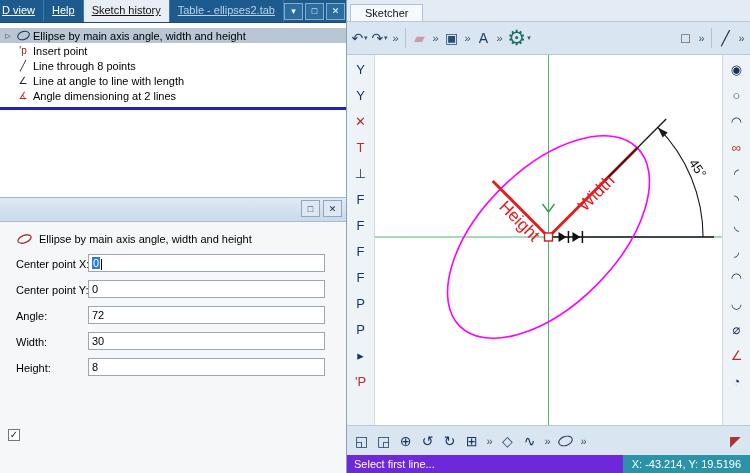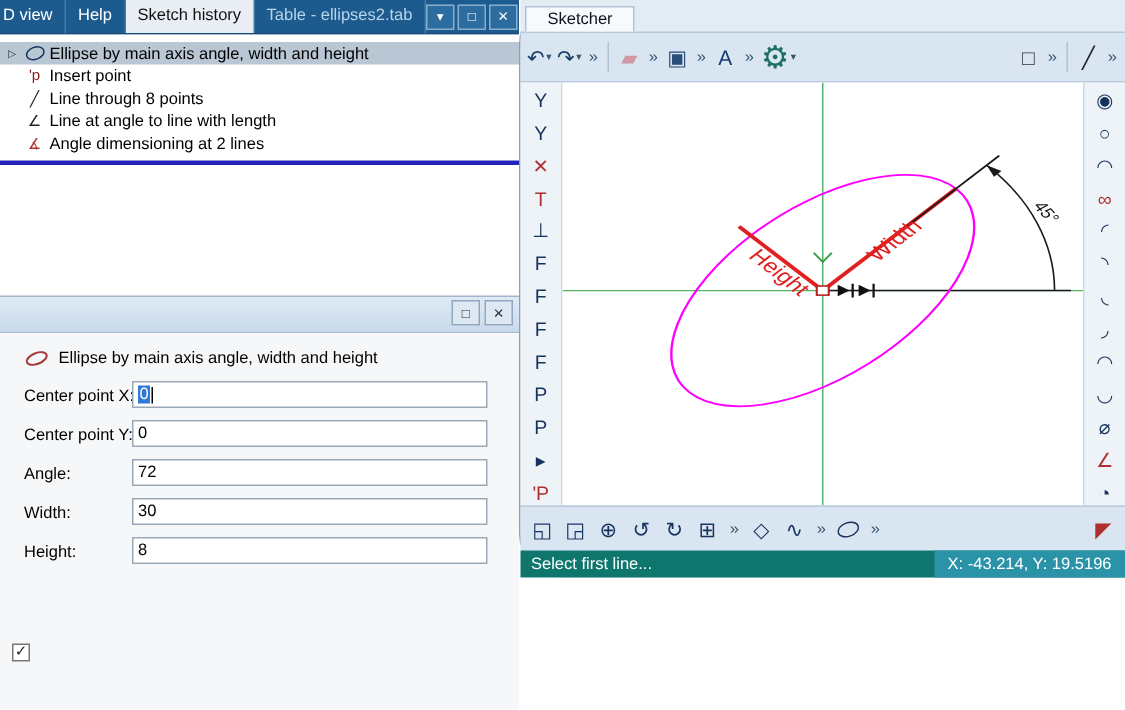--- a/index.html
+++ b/index.html
@@ -1,21 +1,21 @@
 <!DOCTYPE html>
 <html><head>
 <meta charset="utf-8">
 <style>
   html,body{margin:0;padding:0;background:#fff;}
   .app{position:relative;width:750px;height:473px;font-family:"Liberation Sans",sans-serif;font-size:11px;overflow:hidden;background:#fff;color:#000;}
   
   .left-col{position:absolute;left:0;top:0;width:346px;height:473px;}
   .hist{position:absolute;left:0;top:0;width:346px;height:197px;}
   .htabs{height:22px;background:#1d5b8e;display:flex;align-items:stretch;border-bottom:1px solid #16497a;}
-  .htab{padding:0 8px;line-height:21px;color:#fff;font-size:11px;border-right:1px solid #3f7cab;white-space:nowrap;cursor:default;}
+  .htab{padding:0 8px;line-height:21px;color:#fff;font-size:11px;border-right:1px solid #3f7cab;white-space:nowrap;cursor:default;text-decoration:underline;}
   .htab:first-child{padding-left:2px;}
   .htab.active{background:#e9eef4;color:#111;}
   .htab.dim{color:#b8d4ea;}
   .winbtns{margin-left:auto;display:flex;gap:2px;align-items:center;padding-right:3px;}
   .wbtn{width:17px;height:15px;background:#2c6c9f;border:1px solid #86aecd;color:#fff;font-size:9px;display:flex;align-items:center;justify-content:center;cursor:default;}
   .hist-list{background:#fff;height:174px;padding-top:5px;}
   .hrow{display:flex;align-items:center;height:15px;font-size:11px;color:#000;padding-left:3px;gap:3px;white-space:nowrap;}
   .hrow.selected{background:#b9c6d3;}
   .hexp{width:10px;font-size:7px;color:#333;text-align:center;flex:0 0 10px;}
   .hicon{width:14px;text-align:center;font-size:10px;flex:0 0 14px;display:flex;align-items:center;justify-content:center;}
@@ -32,40 +32,40 @@
   .edit-body{position:relative;height:251px;background:#f5f7f9;}
   .elem-hdr{display:flex;align-items:center;gap:6px;padding:11px 0 9px 16px;font-size:11px;color:#000;}
   .frow{position:relative;height:20px;margin:0 0 6px 16px;}
   .flabel{font-size:11px;line-height:20px;color:#000;}
   .finput{position:absolute;left:72px;right:21px;top:0;height:18px;box-sizing:border-box;background:#fff;border:1px solid #9aa7b5;font-size:11px;line-height:16px;padding:0 3px;color:#000;}
   .sel{background:#2f7ad9;color:#fff;padding:0 1px;}
   .caret{display:inline-block;width:1px;height:11px;background:#000;margin-left:1px;vertical-align:middle;}
   .cbrow{position:absolute;left:8px;bottom:32px;display:flex;align-items:center;gap:5px;font-size:11px;cursor:default;}
   .cbox{width:12px;height:12px;box-sizing:border-box;border:1px solid #777;background:#fff;font-size:10px;line-height:10px;text-align:center;color:#222;}
   
-  .sk{position:absolute;left:346px;top:0;width:404px;height:385px;border-left:1px solid #8aa0b5;box-sizing:border-box;background:#dce8f3;border-radius:29px;}
+  .sk{position:absolute;left:346px;top:0;width:404px;height:473px;border-left:1px solid #8aa0b5;box-sizing:border-box;background:#dce8f3;}
   .sk-tabs{height:22px;background:#e3ecf4;border-bottom:1px solid #b9c9d9;display:flex;align-items:flex-end;box-sizing:border-box;}
   .sk-tab{margin-left:3px;background:#f7fafc;border:1px solid #b0c2d4;border-bottom:none;padding:2px 14px;font-size:11px;color:#112;}
   #top-toolbar{height:33px;background:#d9e5f1;border-bottom:1px solid #b9c9d9;display:flex;align-items:center;padding:0 3px;gap:1px;box-sizing:border-box;}
   .tb-icon{min-width:19px;height:24px;display:inline-flex;align-items:center;justify-content:center;font-size:14px;color:#1c3d63;cursor:default;}
   .tb-big{min-width:26px;font-size:21px;}
   .tb-ovf{min-width:11px;font-size:11px;color:#33536f;}
   .dd{font-size:7px;margin-left:1px;color:#33536f;}
   .tb-sep{width:1px;height:20px;background:#b3c3d3;margin:0 3px;flex:0 0 1px;}
   .flexgap{flex:1;}
   .sk-main{position:absolute;top:55px;left:0;right:0;bottom:48px;display:flex;}
   .strip{width:28px;background:#eef3f8;display:flex;flex-direction:column;align-items:center;padding-top:3px;gap:4px;box-sizing:border-box;flex:0 0 28px;}
   #left-strip{border-right:1px solid #cdd9e4;}
   #right-strip{border-left:1px solid #cdd9e4;}
   .strip .tb-icon{height:22px;min-width:22px;font-size:13px;}
   .sk-canvas{flex:1;position:relative;background:#fff;overflow:hidden;}
   .sk-canvas svg{display:block;}
   svg text{font-family:"Liberation Sans",sans-serif;}
   #bottom-toolbar{position:absolute;left:0;right:0;bottom:18px;height:30px;background:#d9e5f1;border-top:1px solid #b9c9d9;display:flex;align-items:center;padding:0 5px;gap:3px;box-sizing:border-box;}
-  .sk-status{position:absolute;left:0;right:0;bottom:0;height:18px;background:#0f766e;color:#fff;display:flex;align-items:center;font-size:11px;padding-left:7px;}
+  .sk-status{position:absolute;left:0;right:0;bottom:0;height:18px;background:#6d28d9;color:#fff;display:flex;align-items:center;font-size:11px;padding-left:7px;}
   .coords{margin-left:auto;background:#2b93a8;height:100%;display:flex;align-items:center;padding:0 9px;}
 </style>
 </head>
 <body>
 
 <div class="app">
 
   <div class="left-col">
 
     <section class="hist">

